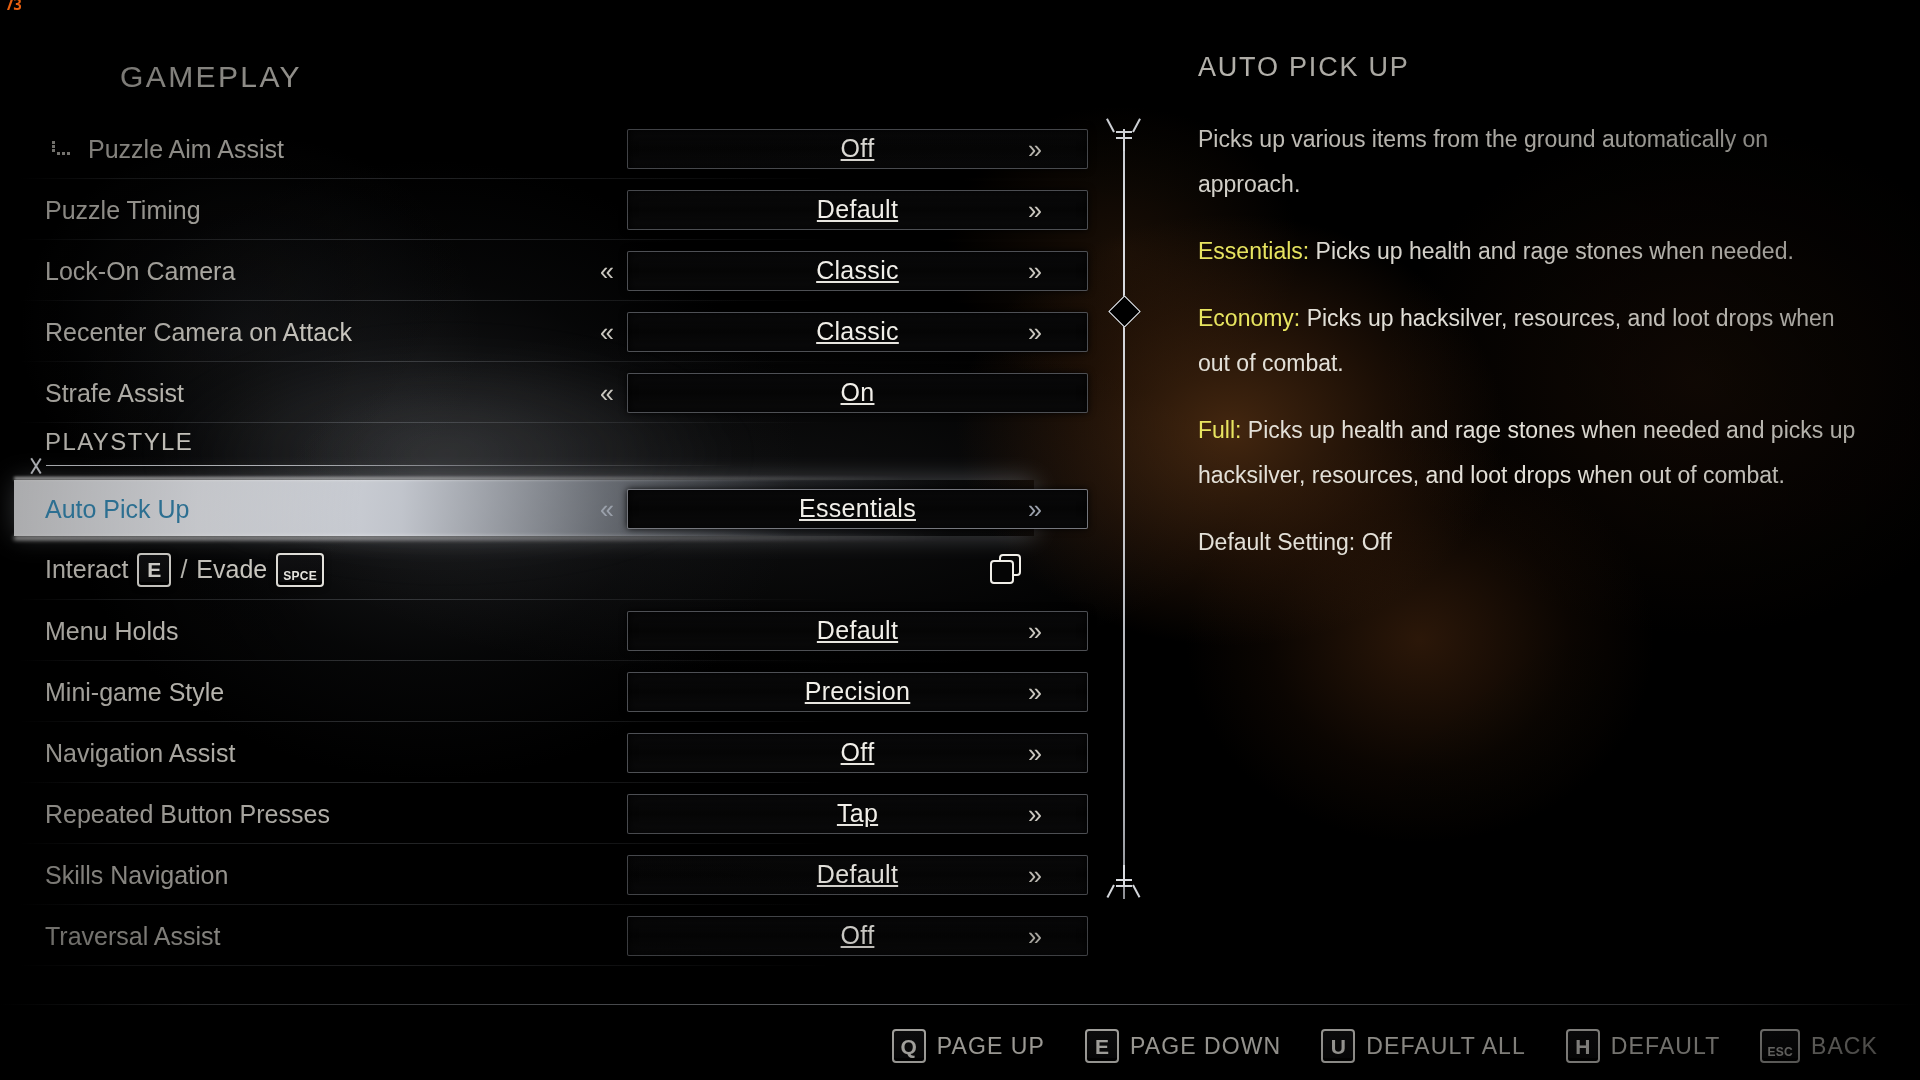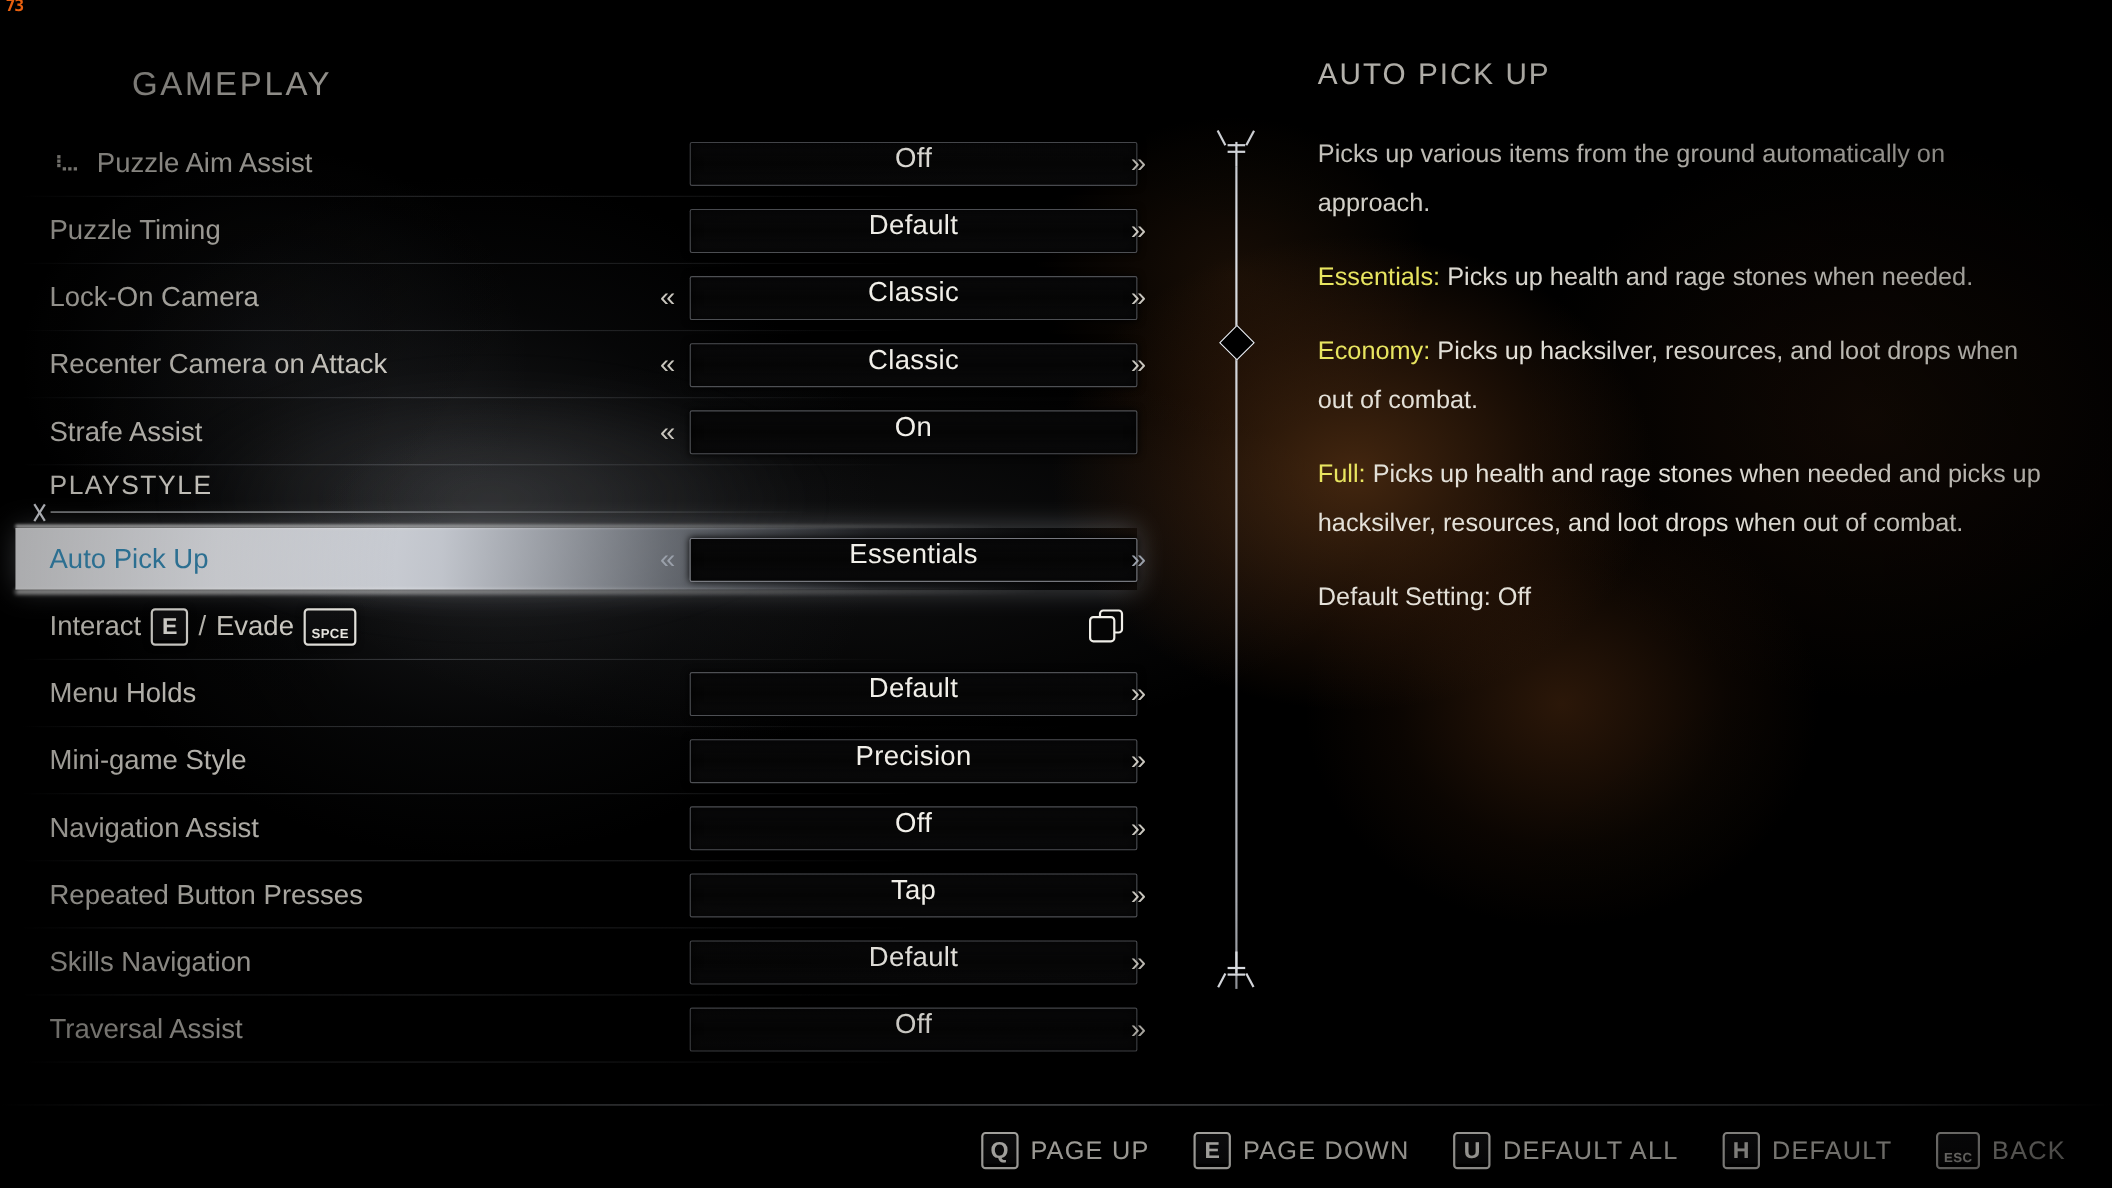--- a/index.html
+++ b/index.html
@@ -70,26 +70,26 @@
   .marker-icon {
     position:absolute; left:52px; top:50%; transform:translateY(-50%);
     width:20px; height:16px;
   }
   .marker-icon i {
     position:absolute; display:block; width:3px; height:3px; background:#cfccc4;
   }
 
   .value-box {
     position:absolute; left:627px; top:50%; transform:translateY(-50%);
-    width:407px; height:40px;
+    width:461px; height:40px;
     background:linear-gradient(to bottom, #0a0a0b 0%, #050505 50%, #0b0b0c 100%);
     border:1px solid rgba(188,194,204,0.38);
     border-radius:2px;
     box-shadow:0 0 7px rgba(0,0,0,0.9), inset 0 0 10px rgba(0,0,0,0.9);
-    display:flex; justify-content:center;
+    display:flex; align-items:center; justify-content:center;text-decoration:underline;
   }
   .value-text { font-size:25px; color:#f1efe9; letter-spacing:0.3px; }
 
   .chev {
     position:absolute; top:50%; transform:translateY(-50%);
     font-size:25px; color:#c9c6be; line-height:1; user-select:none;
   }
   .chev-left  { left:600px; }
   .chev-right { left:1028px; }
 

